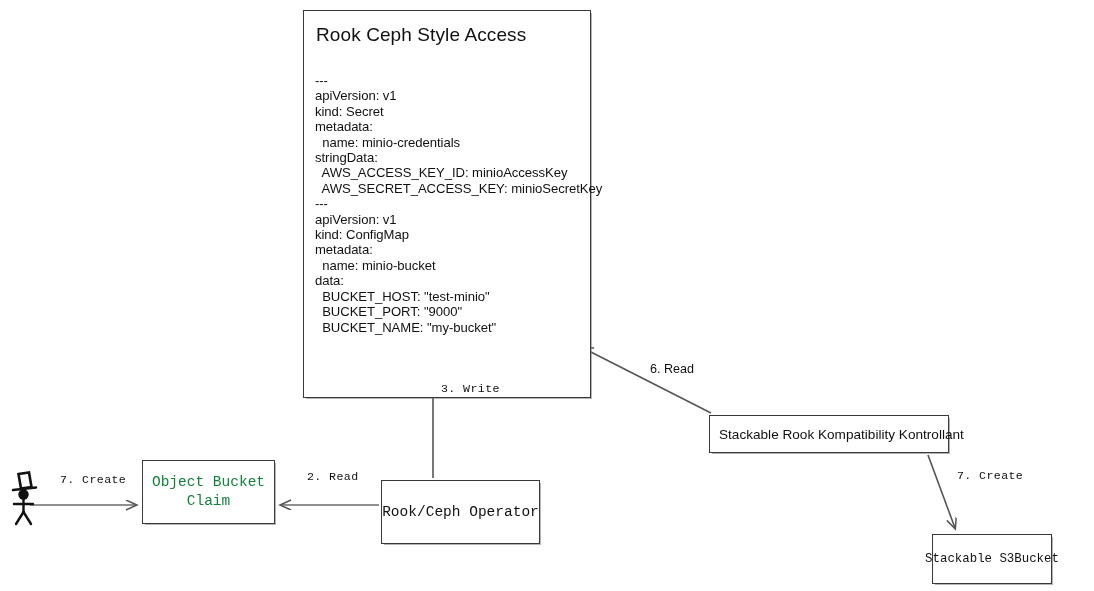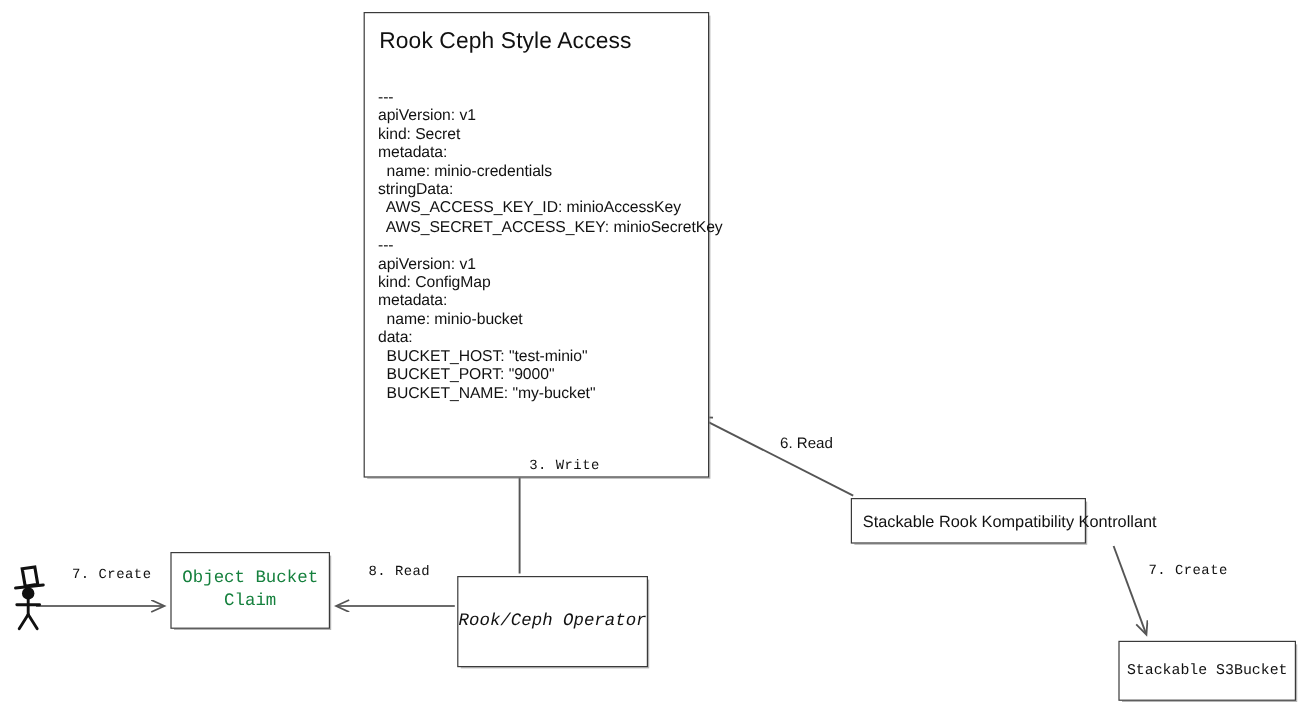--- a/index.html
+++ b/index.html
@@ -25,33 +25,33 @@
              color:#111;white-space:pre;letter-spacing:-0.05px;}
 
   
   #obc-box{left:142px;top:460px;width:133px;height:64px;}
   #obc-label{position:absolute;left:0;top:0;width:100%;height:100%;
              display:flex;align-items:center;justify-content:center;text-align:center;
              font-family:"Liberation Mono", monospace;font-size:14.5px;line-height:19px;
              color:#15803d;white-space:pre-line;}
 
   
-  #operator-box{left:381px;top:480px;width:159px;height:76px;font-style:italic;}
+  #operator-box{left:381px;top:480px;width:159px;height:64px;}
   #operator-label{position:absolute;left:0;top:0;width:100%;height:100%;
              display:flex;align-items:center;justify-content:center;text-align:center;
              font-family:"Liberation Mono", monospace;font-size:14.5px;color:#111;white-space:pre;}
 
   
-  #srkk-box{left:709px;top:415px;width:196px;height:38px;}
+  #srkk-box{left:709px;top:415px;width:240px;height:38px;}
   #srkk-label{position:absolute;left:9px;top:0;right:0;height:100%;
              display:flex;align-items:center;justify-content:flex-start;
              font-size:13.6px;color:#111;white-space:nowrap;}
 
   
-  #s3-box{left:932px;top:534px;width:148px;height:50px;}
+  #s3-box{left:932px;top:534px;width:120px;height:50px;}
   #s3-label{position:absolute;left:0;top:0;width:100%;height:100%;
              display:flex;align-items:center;justify-content:center;
              font-family:"Liberation Mono", monospace;font-size:12.4px;color:#111;white-space:nowrap;}
 
   
   .edge-label{position:absolute;color:#111;white-space:nowrap;}
   .mono{font-family:"Liberation Mono", monospace;font-size:11.6px;letter-spacing:0.4px;}
   .sans{font-family:"Liberation Sans", sans-serif;font-size:12.6px;}
   #lbl-1{left:60px;top:473px;}
   #lbl-2{left:307px;top:470px;}
@@ -145,18 +145,18 @@
 
   <div class="node" id="srkk-box">
     <div id="srkk-label">Stackable Rook Kompatibility Kontrollant</div>
   </div>
 
   <div class="node" id="s3-box">
     <div id="s3-label">Stackable S3Bucket</div>
   </div>
 
   <div class="edge-label mono" id="lbl-1">7. Create</div>
-  <div class="edge-label mono" id="lbl-2">8. Read</div>
+  <div class="edge-label mono" id="lbl-2">2. Read</div>
   <div class="edge-label mono" id="lbl-3">3. Write</div>
   <div class="edge-label sans" id="lbl-4">6. Read</div>
   <div class="edge-label mono" id="lbl-5">7. Create</div>
 
 </div>
 
 </body></html>

